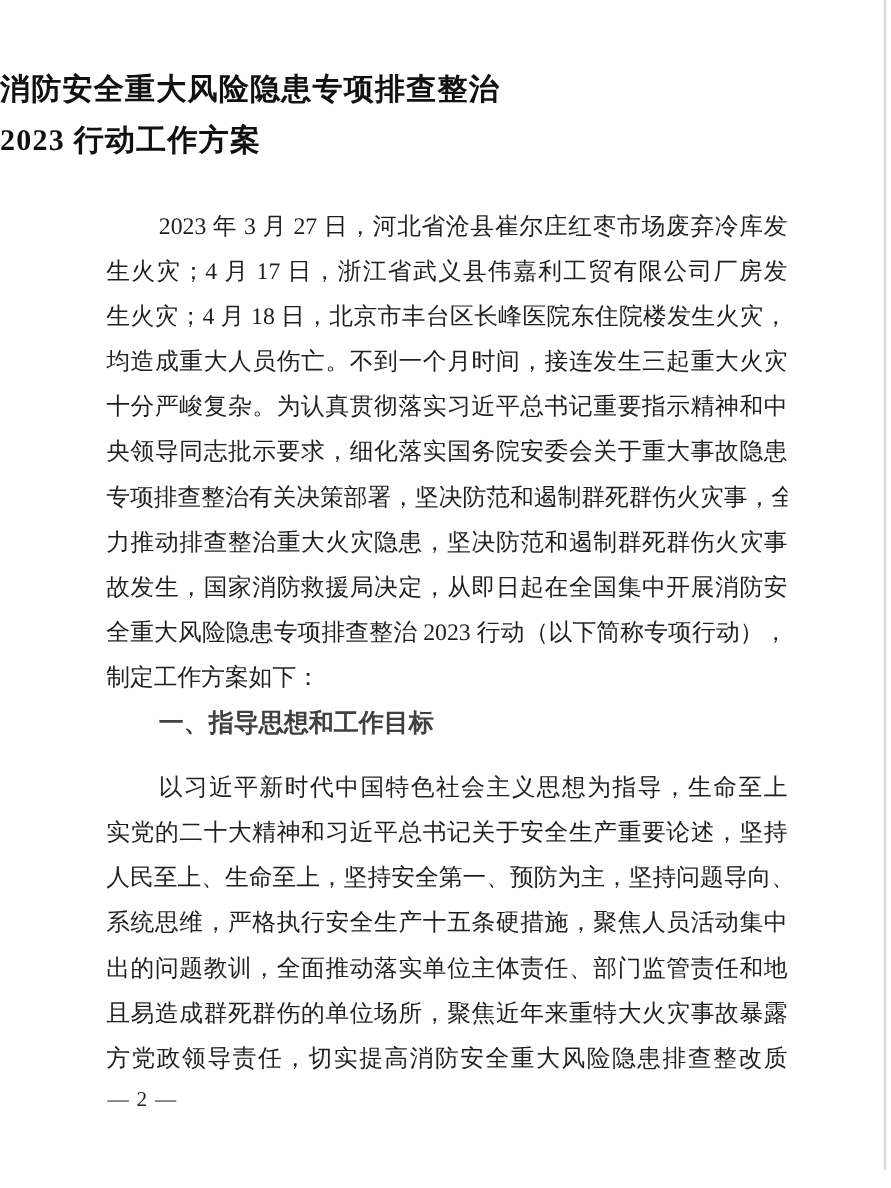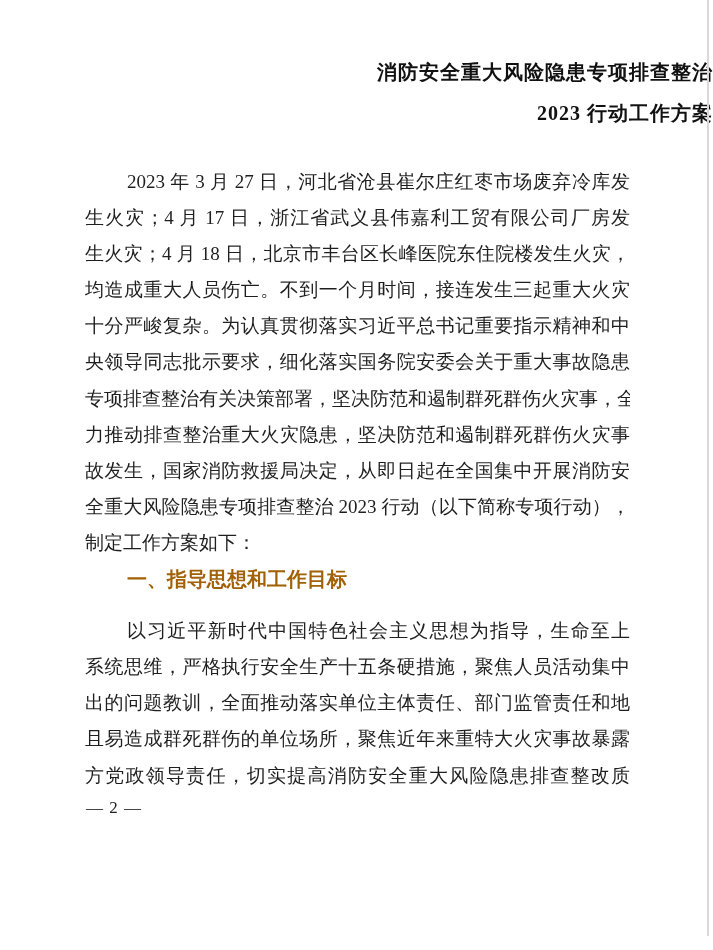--- a/index.html
+++ b/index.html
@@ -22,22 +22,22 @@
     position: absolute;
     left: 707px;
     top: 0;
     width: 2px;
     height: 936px;
     background: #d9d9d9;
   }
 
   .doc-title {
     padding-top: 52px;
-    text-align: right;
-    font-size: 20px;
+    text-align: left;
+    font-size: 24px;
     line-height: 41px;
     font-weight: 700;
     color: #111111;
     letter-spacing: 1px;
   }
 
   .doc-body {
     margin: 30px 83px 0 85px; 
     font-size: 19px;
     line-height: 36.1px;
@@ -62,21 +62,21 @@
     text-align-last: left;
   }
 
   .heading {
     height: 36.1px;
     padding-left: 42px;
     font-family: "Liberation Sans", "DejaVu Sans", sans-serif;
     font-weight: 700;
     font-size: 20px;
     line-height: 36.1px;
-    color: #a16207;
+    color: #404040;
     text-align: left;
   }
 
   .page-number {
     margin: 4px 0 0 86px;
     font-size: 17px;
     line-height: 20px;
     color: #222222;
     letter-spacing: 1px;
   }
@@ -106,20 +106,22 @@
       <div class="line">力推动排查整治重大火灾隐患，坚决防范和遏制群死群伤火灾事</div>
       <div class="line">故发生，国家消防救援局决定，从即日起在全国集中开展消防安</div>
       <div class="line">全重大风险隐患专项排查整治 2023 行动（以下简称专项行动），</div>
       <div class="line flush">制定工作方案如下：</div>
     </div>
 
     <div class="heading">一、指导思想和工作目标</div>
 
     <div>
       <div class="line indent">以习近平新时代中国特色社会主义思想为指导，生命至上</div>
+      <div class="line">实党的二十大精神和习近平总书记关于安全生产重要论述，坚持</div>
+      <div class="line">人民至上、生命至上，坚持安全第一、预防为主，坚持问题导向、</div>
       <div class="line">系统思维，严格执行安全生产十五条硬措施，聚焦人员活动集中</div>
       <div class="line">出的问题教训，全面推动落实单位主体责任、部门监管责任和地</div>
       <div class="line">且易造成群死群伤的单位场所，聚焦近年来重特大火灾事故暴露</div>
       <div class="line">方党政领导责任，切实提高消防安全重大风险隐患排查整改质</div>
     </div>
 
   </div>
 
   <div class="page-number">— 2 —</div>
 

